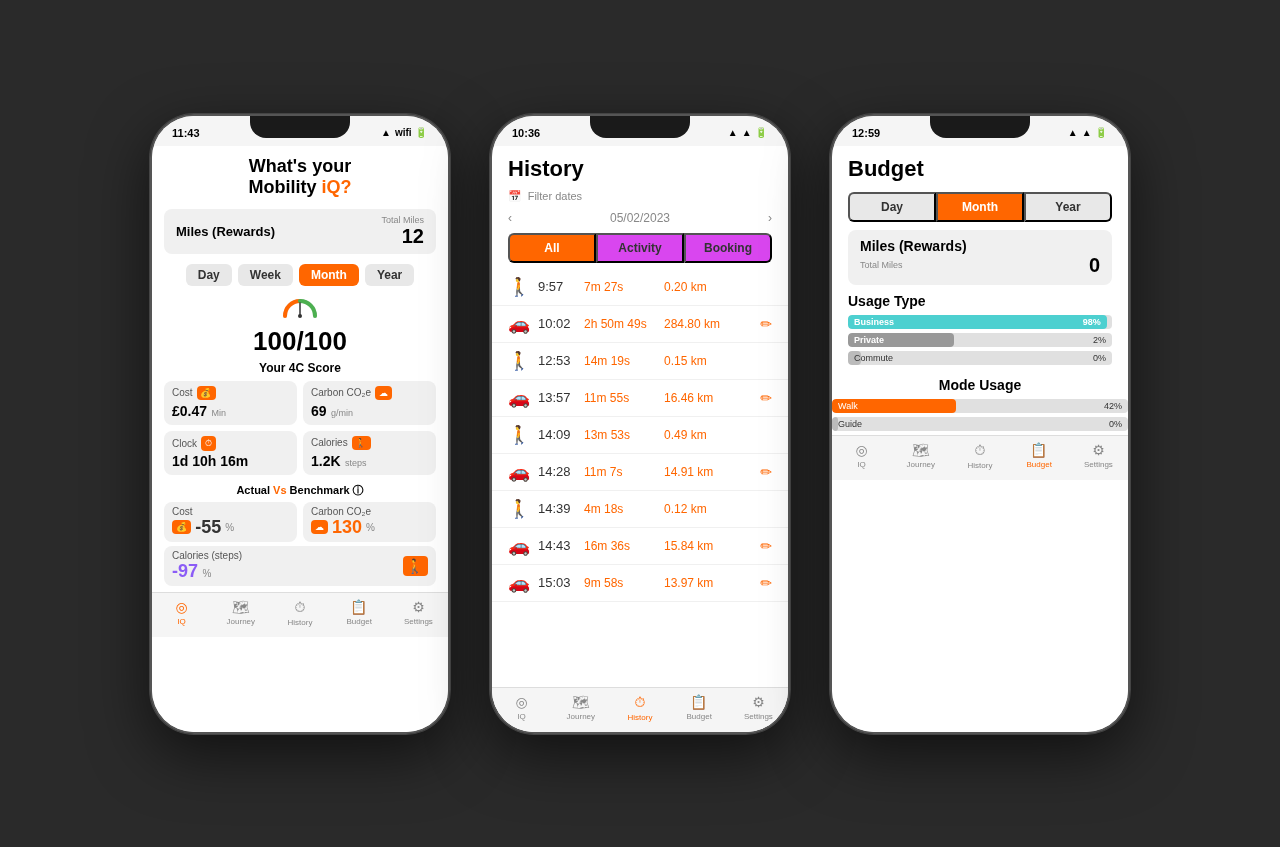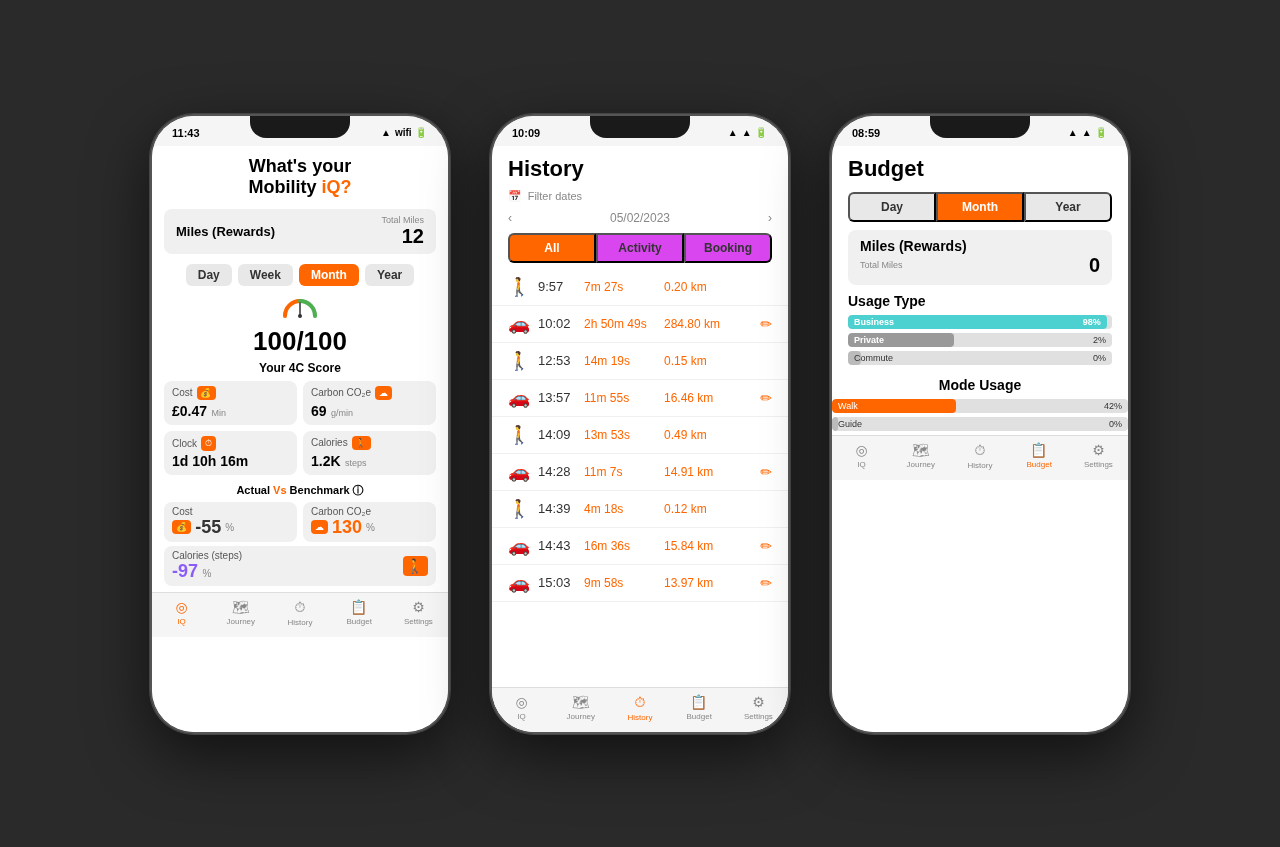--- a/index.html
+++ b/index.html
@@ -465,21 +465,21 @@
           </div>
         </div>
       </div>
     </div>
   </div>
 
   <div class="phone">
     <div class="notch"></div>
     <div class="phone-inner">
       <div class="status-bar">
-        <span>10:09</span>
+        <span>10:36</span>
         <div style="width:80px"></div>
         <div class="status-icons">
           <span>▲</span>
           <span>▲</span>
           <span>🔋</span>
         </div>
       </div>
       <div class="screen-content history-screen">
         <div class="history-header">History</div>
         <div class="filter-row">
@@ -580,21 +580,21 @@
           </div>
         </div>
       </div>
     </div>
   </div>
 
   <div class="phone">
     <div class="notch"></div>
     <div class="phone-inner">
       <div class="status-bar">
-        <span>08:59</span>
+        <span>12:59</span>
         <div style="width:80px"></div>
         <div class="status-icons">
           <span>▲</span>
           <span>▲</span>
           <span>🔋</span>
         </div>
       </div>
       <div class="screen-content budget-screen">
         <div class="budget-header">Budget</div>
         <div class="budget-tabs">

